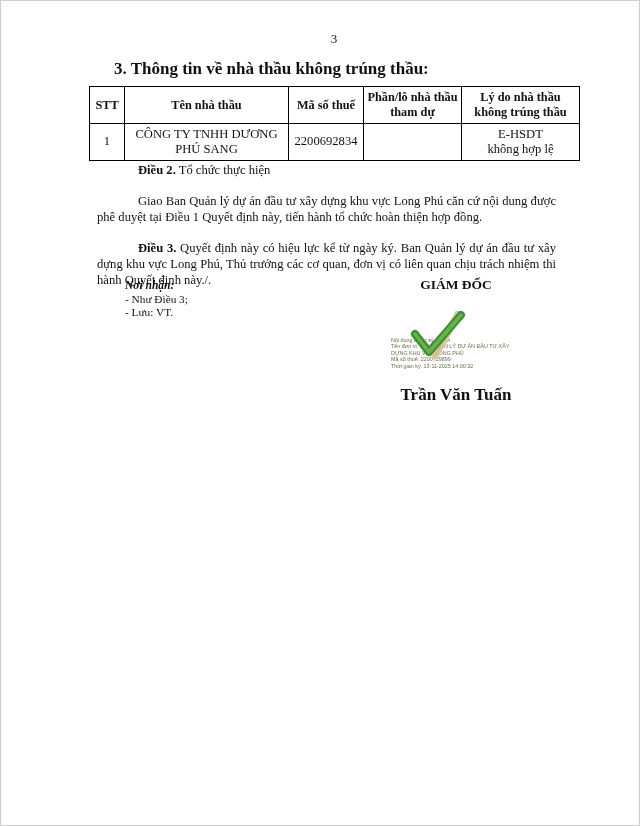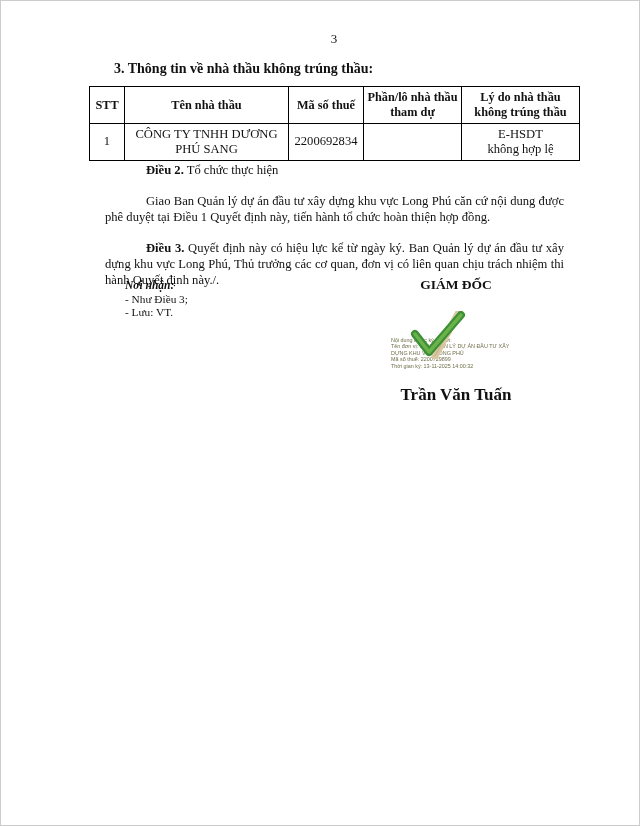--- a/index.html
+++ b/index.html
@@ -12,36 +12,36 @@
     font-family:"Liberation Serif","DejaVu Serif",serif;
     color:#111111;
     overflow:hidden;
   }
   .page-num {
     position:absolute; top:30px; left:0; width:666px;
     text-align:center; font-size:13px;
   }
   .heading {
     position:absolute; left:113px; top:60px;
-    font-size:14px; font-weight:bold; line-height:16px;
+    font-size:17px; font-weight:bold; line-height:16px;
   }
   table.bid-table {
     position:absolute; left:88px; top:85px; width:490px;
     border-collapse:collapse; table-layout:fixed;
   }
   table.bid-table th, table.bid-table td {
     border:1.4px solid #000000;
     text-align:center; vertical-align:middle;
     padding:1px 2px; overflow:hidden;
   }
   table.bid-table th { font-size:12.3px; font-weight:bold; line-height:15px; height:34px; }
   table.bid-table td { font-size:12.6px; line-height:15.5px; height:34px; }
   td.multiline { white-space:pre-line; }
   .body-text {
-    position:absolute; left:104px; top:161px; width:459px;
+    position:absolute; left:96px; top:161px; width:459px;
     font-size:12.6px; line-height:16px; text-align:justify;
   }
   .body-text p { margin:0; text-indent:41px; }
   .body-text p + p { margin-top:15px; }
   .b { font-weight:bold; }
   .recipients {
     position:absolute; left:116px; top:278px;
     font-size:11.3px; line-height:13.5px;margin-left:8px;
   }
   .recipients .label { font-weight:bold; font-style:italic; font-size:11.5px; }

